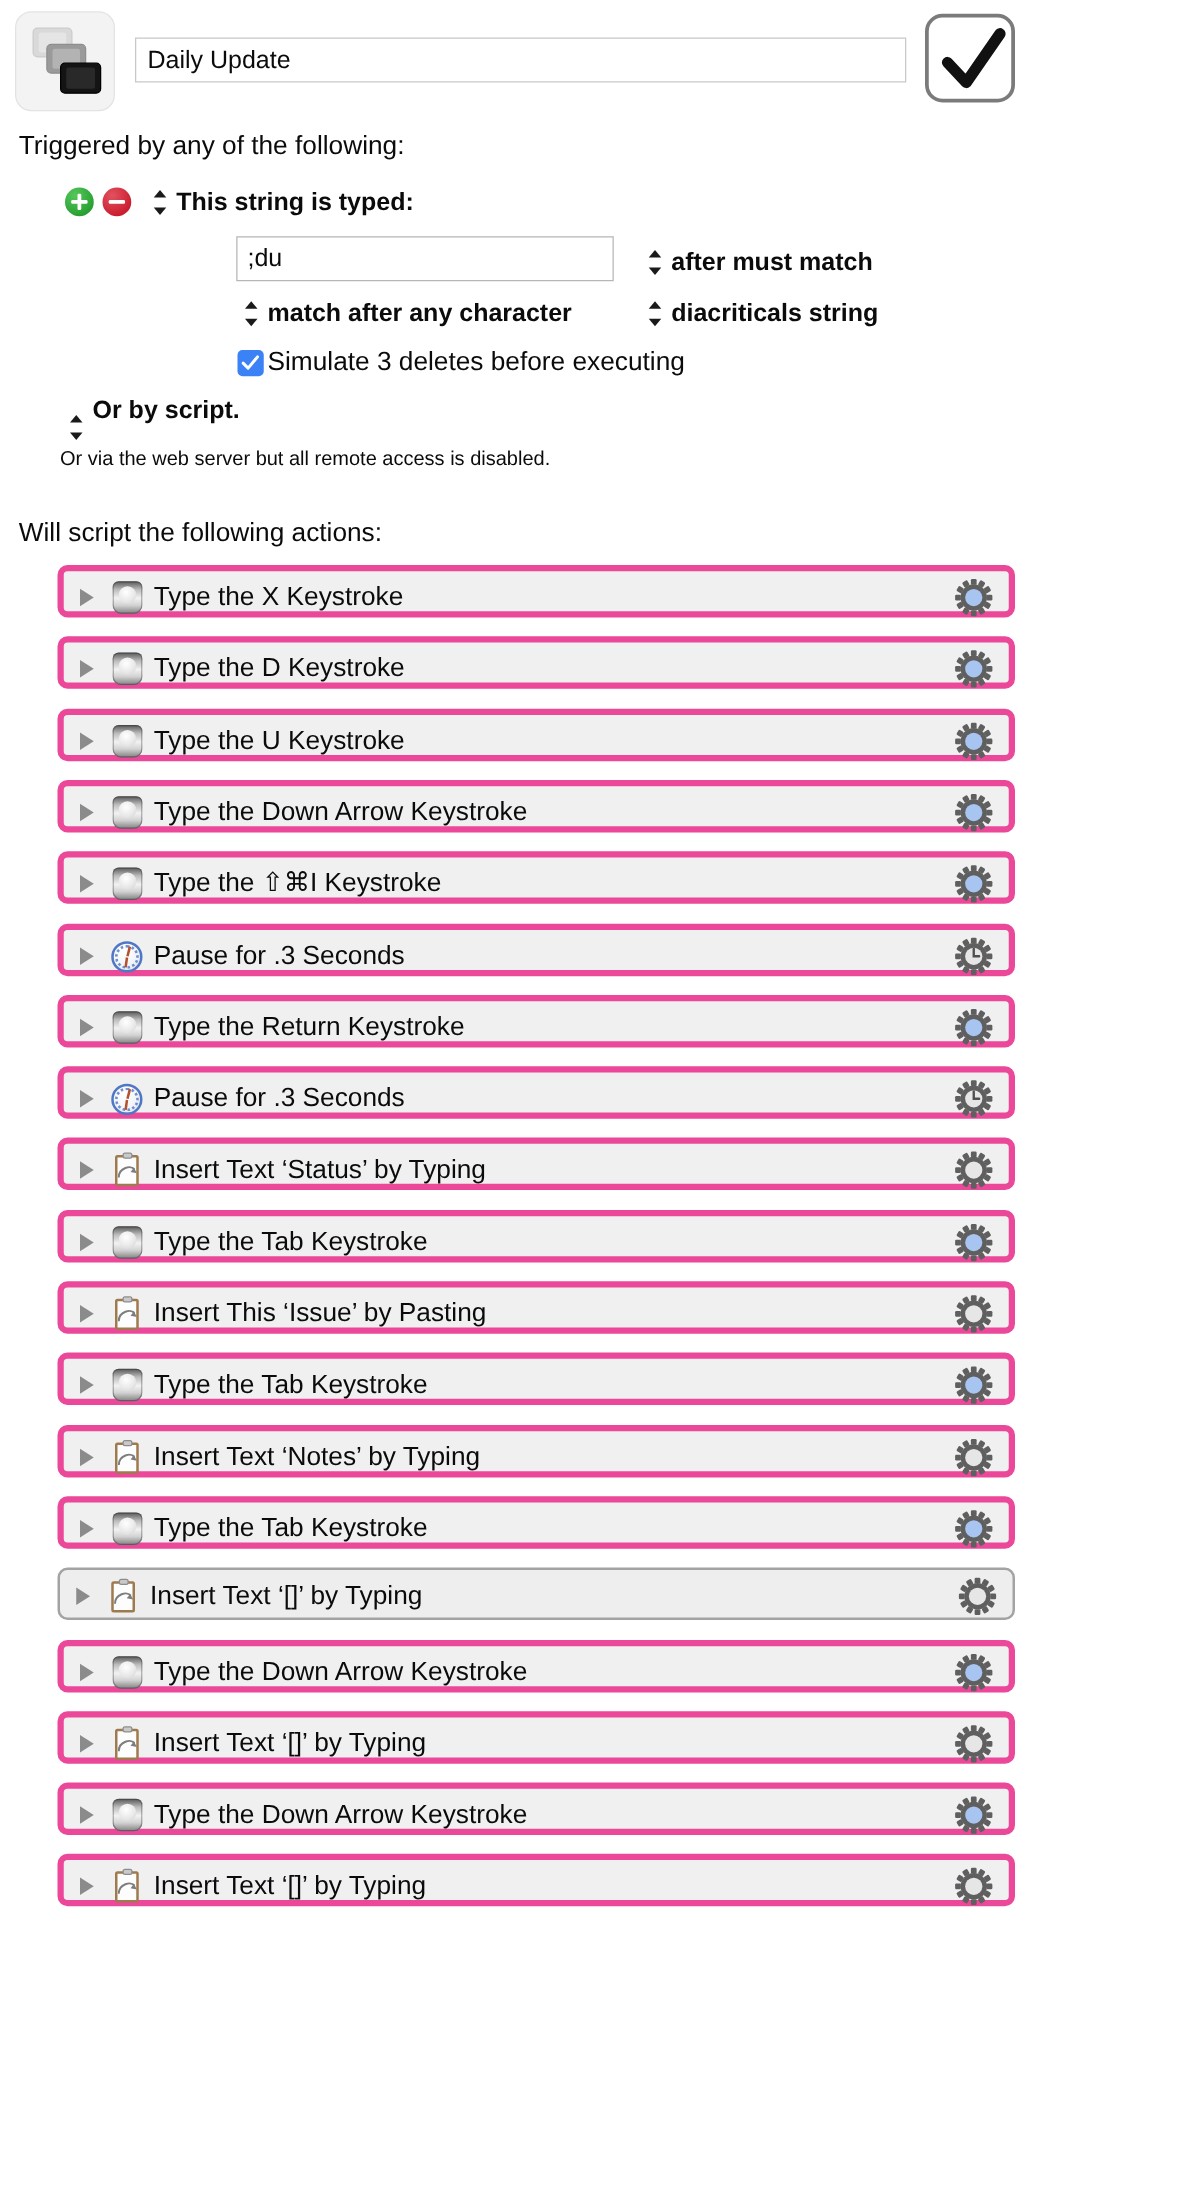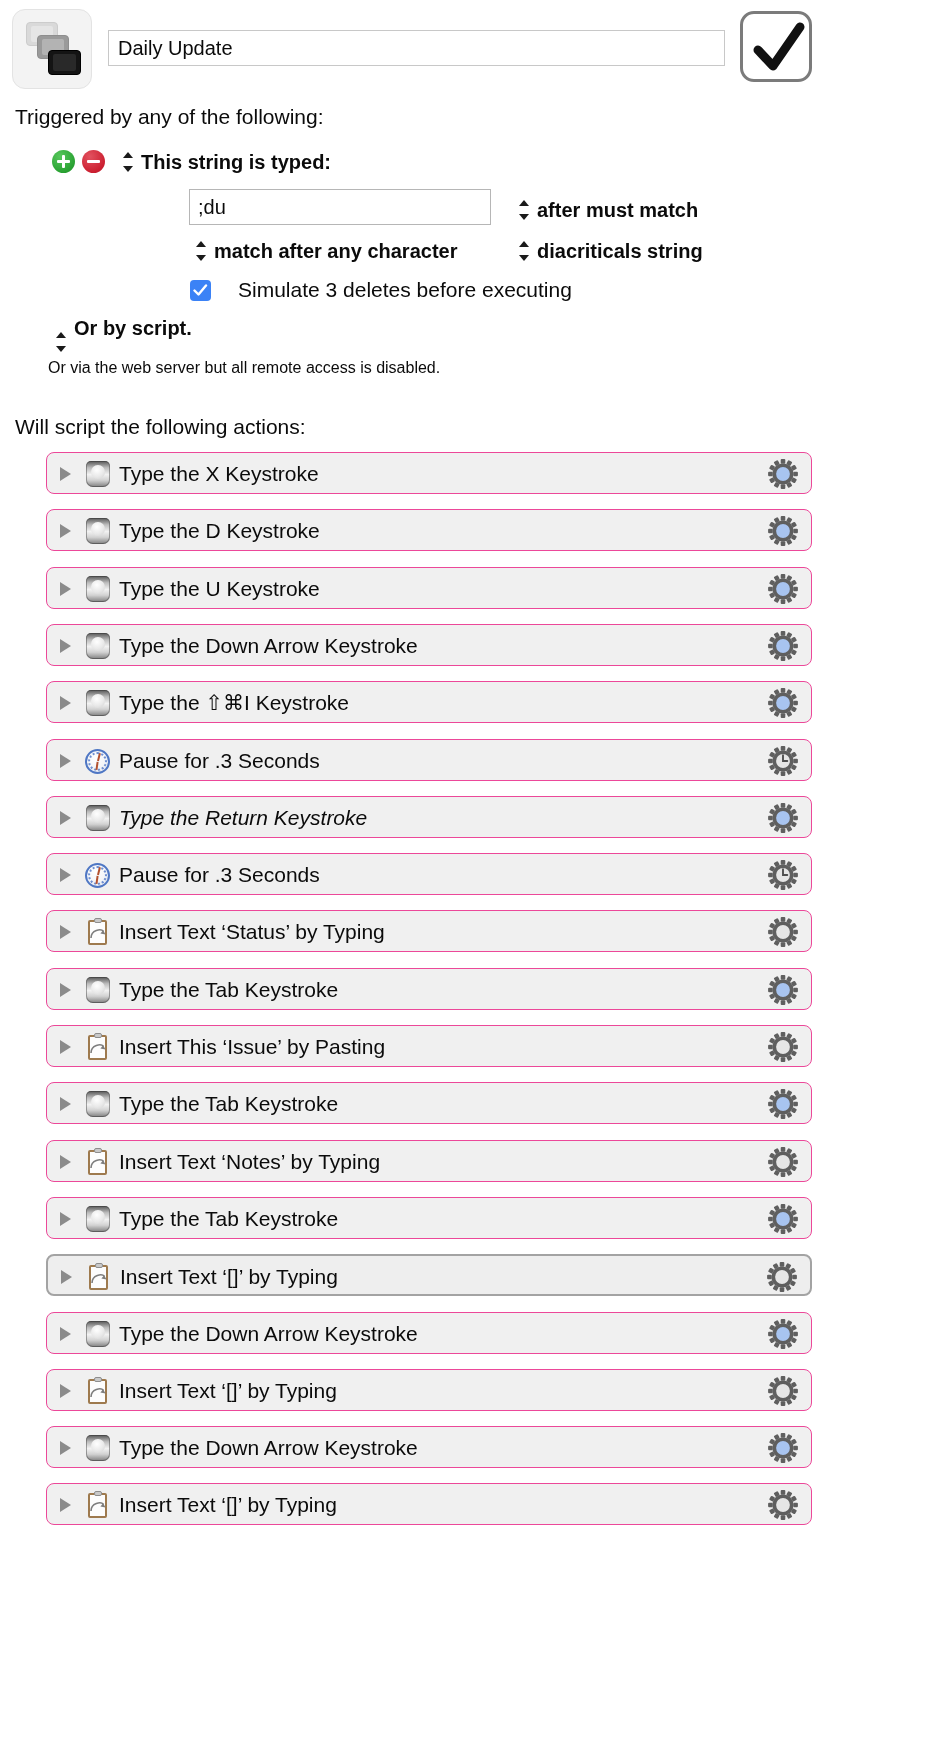--- a/index.html
+++ b/index.html
@@ -136,33 +136,33 @@
 
   .cb-wrap { position: absolute; left: 190px; top: 279px; }
   .cb-box {
     position: absolute; left: 0; top: 1px;
     width: 21px; height: 21px;
     background: #3b82f6;
     border-radius: 4px;
   }
   .cb-box svg { position: absolute; left: 3px; top: 4px; }
   .cb-text {
-    position: absolute; left: 48px; top: -1px;
+    position: absolute; left: 24px; top: -1px;
     font-size: 21px; color: #0b0b0b; white-space: nowrap;
   }
 
   
   .rows { position: absolute; left: 0; top: 0; width: 944px; }
   .row {
     position: absolute;
     left: 46px;
     width: 766px;
     height: 42px;
     background: #f0f0f0;
-    border: 1px solid #ec4899;
+    border: 5px solid #ec4899;
     border-radius: 8px;
     box-sizing: border-box;
   }
   .row.selected {
     border: 2px solid #a3a3a3;
     background: #eeeeee;
   }
   .disc {
     position: absolute;
     left: 13px; top: 14px;
@@ -463,21 +463,21 @@
             <rect x="7.399999999999996" y="2.7880799123160775" width="4.6" height="4.6" rx="1" transform="rotate(240 9.699999999999996 5.088079912316077)" fill="#5f5f5f"></rect>
             <rect x="13.7" y="1.1000000000000005" width="4.6" height="4.6" rx="1" transform="rotate(270 15.999999999999998 3.4000000000000004)" fill="#5f5f5f"></rect>
             <rect x="20" y="2.788079912316074" width="4.6" height="4.6" rx="1" transform="rotate(300 22.3 5.088079912316074)" fill="#5f5f5f"></rect>
             <rect x="24.611920087683924" y="7.399999999999996" width="4.6" height="4.6" rx="1" transform="rotate(330 26.911920087683924 9.699999999999996)" fill="#5f5f5f"></rect>
             <circle cx="16" cy="16" r="10.6" fill="#5f5f5f"></circle>
             <circle cx="16" cy="16" r="6.9" fill="#e6e6e6"></circle>
             <path d="M16 10.2 L16 16 L20.3 16" stroke="#4f4f4f" stroke-width="1.9" stroke-linecap="round" fill="none"></path>
           </svg></div>
       </div>
     </div>
-    <div class="row" style="top: 795.8px; font-style: italic;">
+    <div class="row" style="top: 795.8px;">
       <div class="disc"></div>
       <div class="row-icon">
         <div class="keycap">
           <div class="cap"></div>
           <div class="dome"></div>
         </div>
       </div>
       <div class="row-label">Type the Return Keystroke</div>
       <div class="row-gear">
         <div class="gear"><svg width="32" height="32" viewBox="0 0 32 32">

